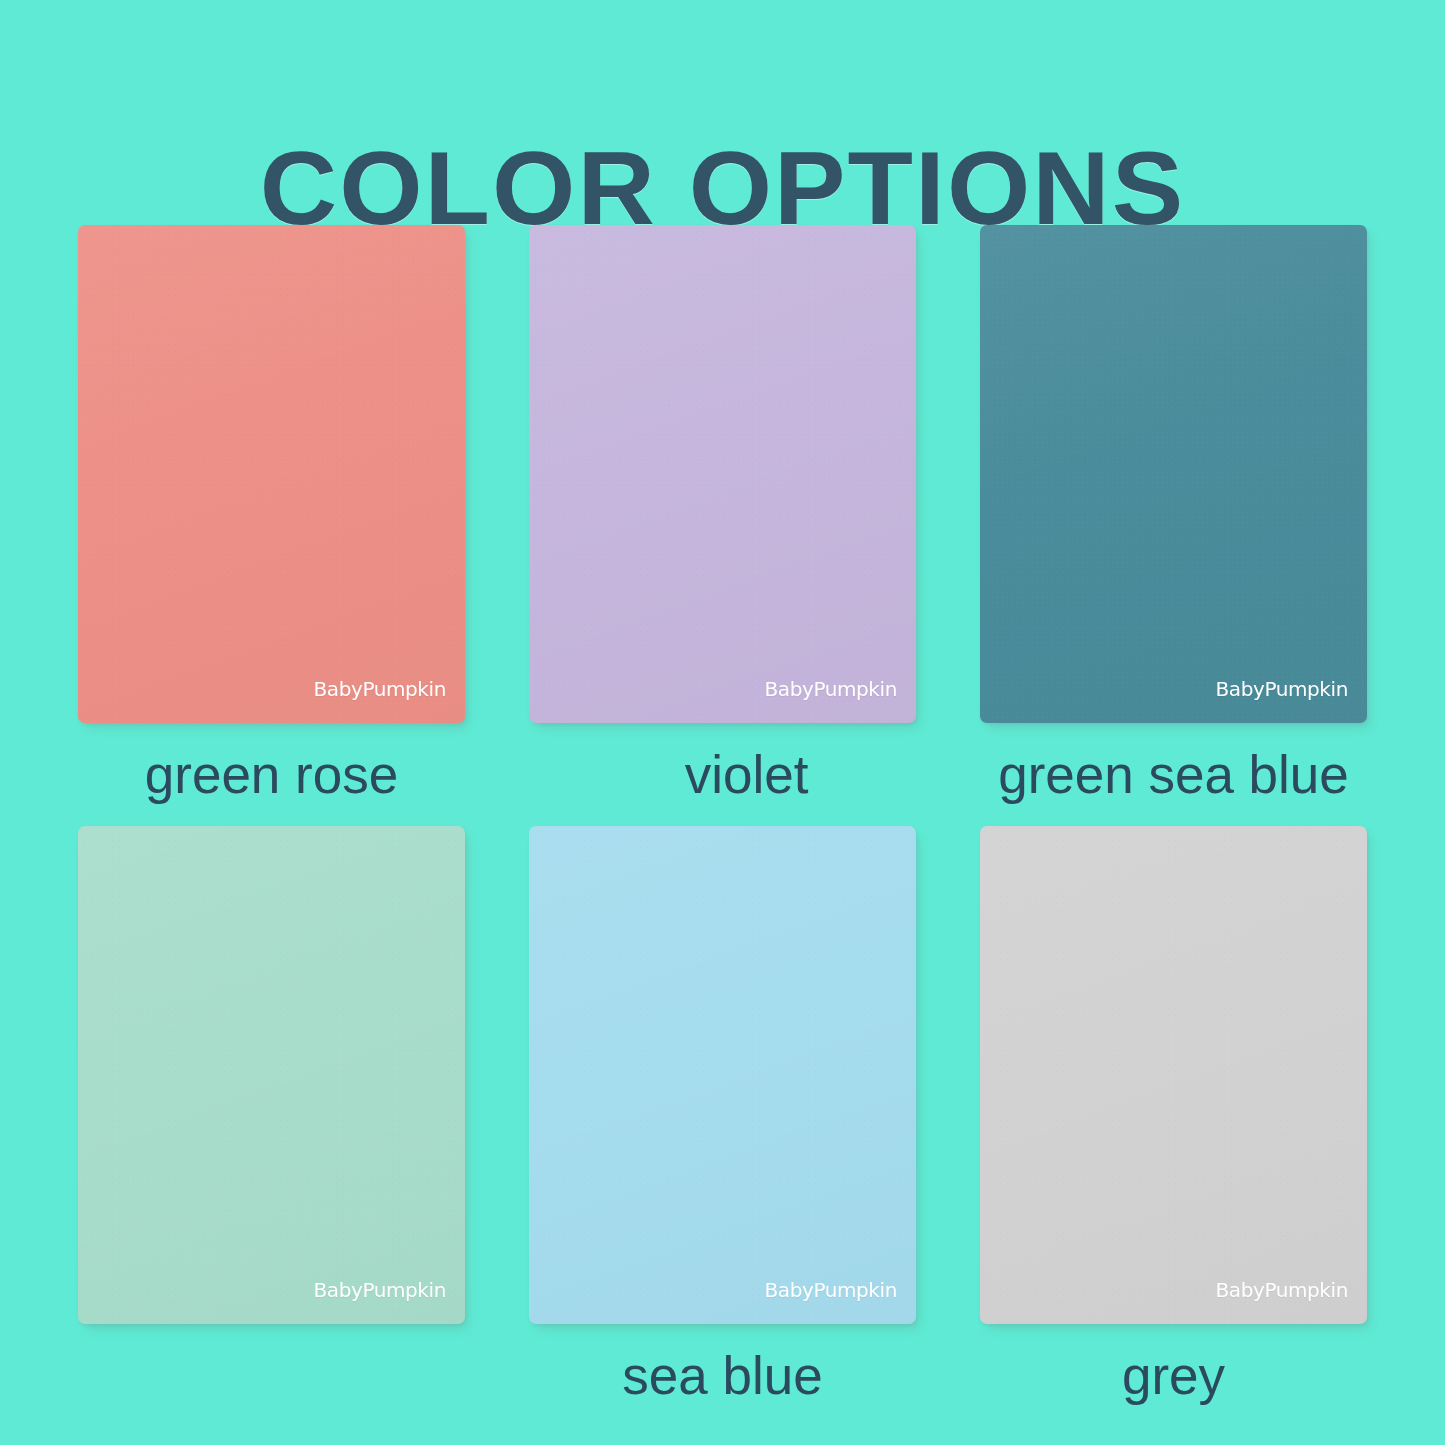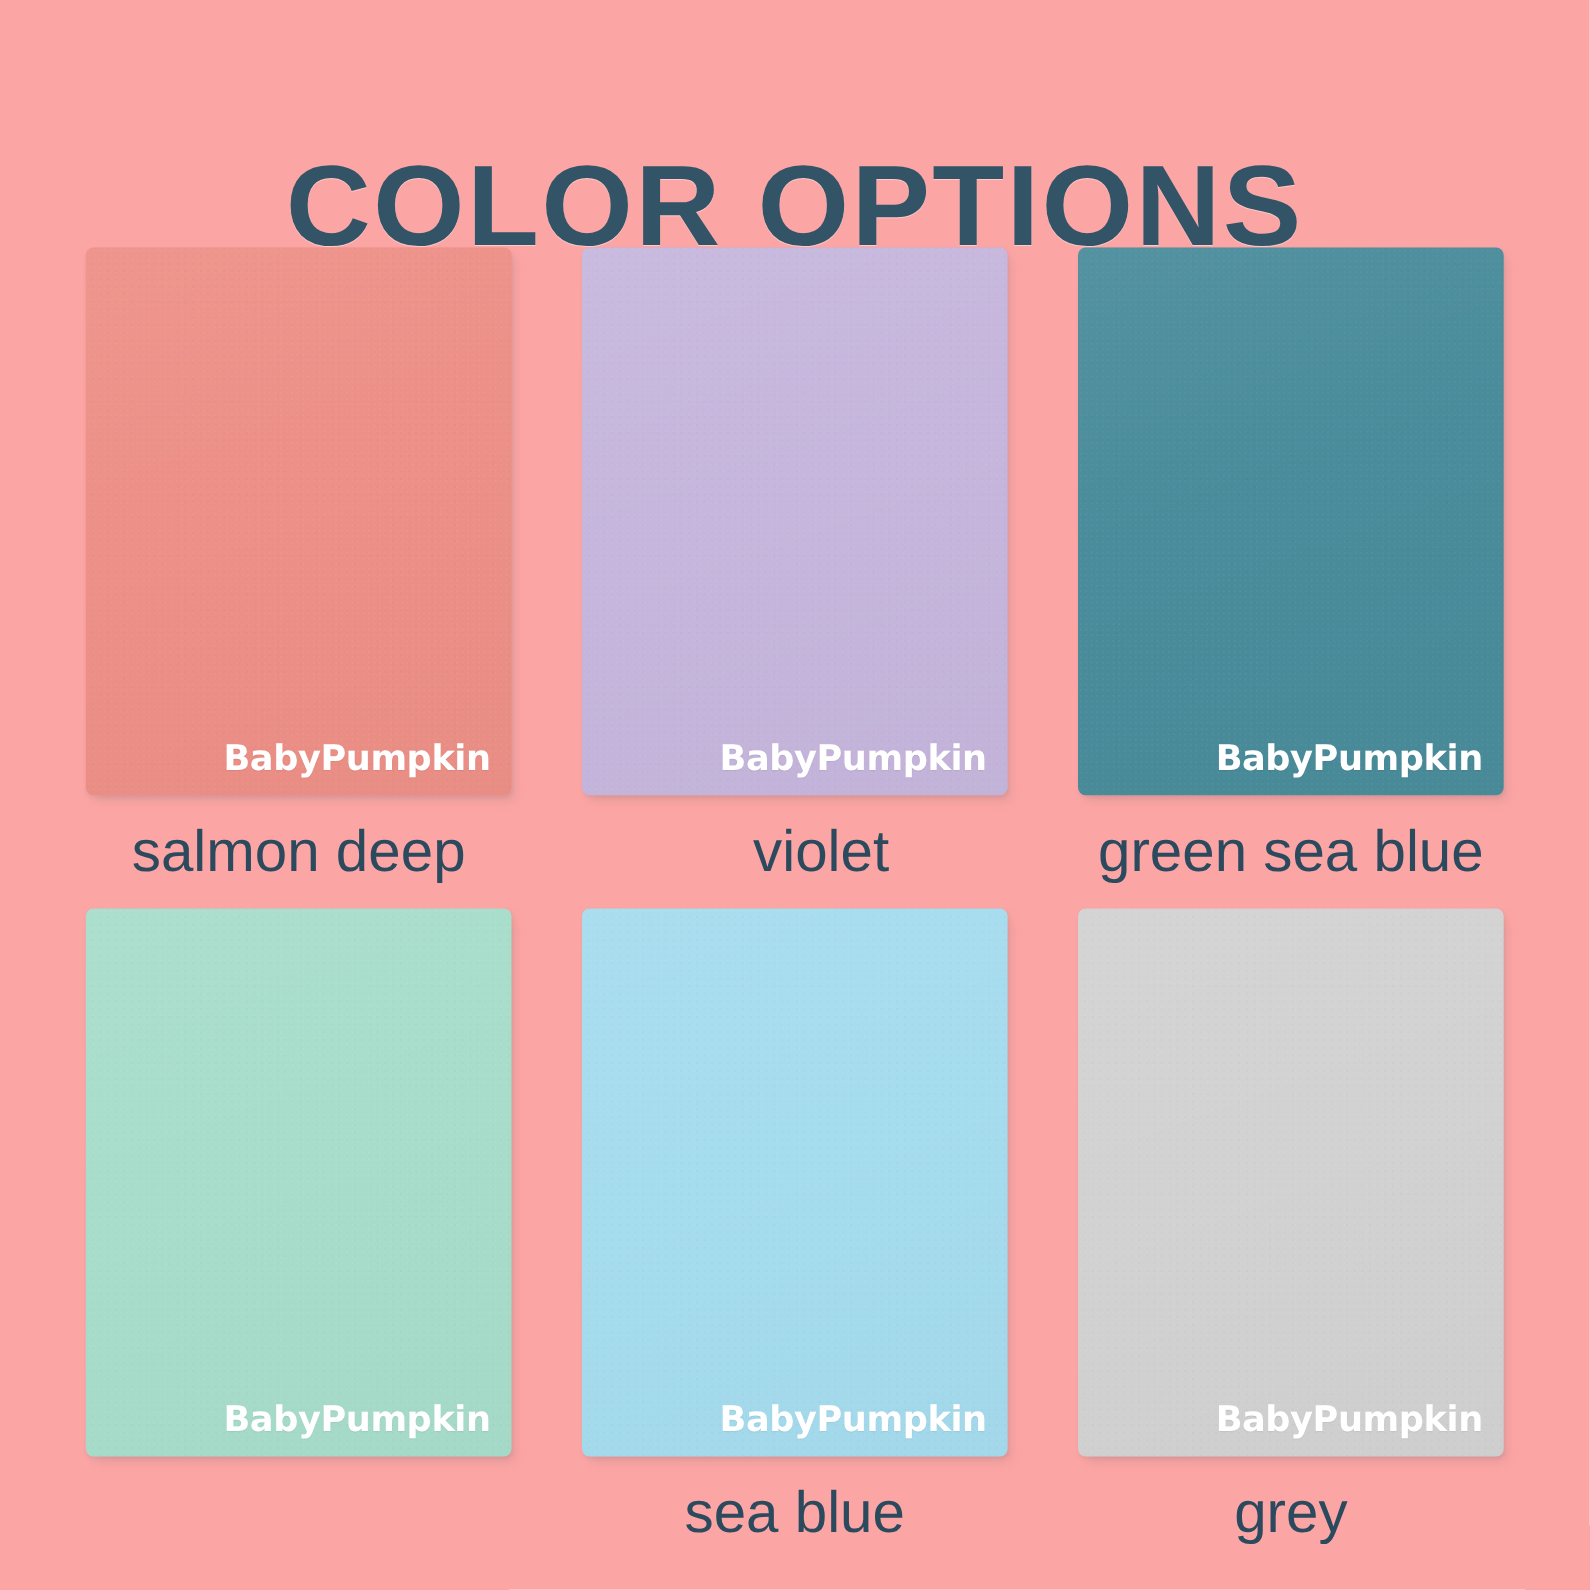--- a/index.html
+++ b/index.html
@@ -95,53 +95,53 @@
     background: linear-gradient(160deg, rgba(255,255,255,0.055) 0%, rgba(255,255,255,0) 45%, rgba(0,0,0,0.018) 100%);
   }
 
   .watermark {
     position: absolute;
     right: 19px;
     bottom: 21px;
     z-index: 3;
     color: #ffffff;
     font-family: "DejaVu Sans", sans-serif;
-    font-weight: 700;
-    font-size: 32px;
+    font-weight: 400;
+    font-size: 20px;
     letter-spacing: -0.4px;
     line-height: 26px;
     text-shadow: 0 1px 1px rgba(0,0,0,0.06);
     white-space: nowrap;
   }
 
   .swatch-label {
     margin-top: 22px;
     font-family: "Liberation Sans", sans-serif;
     font-weight: 400;
     font-size: 53px;
     line-height: 60px;
     color: #2c4a5e;
     text-align: center;
     white-space: nowrap;
   }
 </style>
 </head>
 <body>
 
-<div id="page" style="background-color: #fca5a5;">
+<div id="page" style="background-color: #5eead4;">
 
   <h1 id="page-title" style="color: rgb(51, 84, 102);">COLOR OPTIONS</h1>
 
   <div id="swatch-grid">
 
     <div class="swatch-cell">
       <div class="swatch-chip" style="background-color: rgb(237, 144, 135);">
         <span class="watermark" style="color: rgb(255, 255, 255);">BabyPumpkin</span>
       </div>
-      <div class="swatch-label" style="color: rgb(44, 74, 94);">salmon deep</div>
+      <div class="swatch-label" style="color: rgb(44, 74, 94);">green rose</div>
     </div>
 
     <div class="swatch-cell">
       <div class="swatch-chip" style="background-color: rgb(198, 182, 221);">
         <span class="watermark" style="color: rgb(255, 255, 255);">BabyPumpkin</span>
       </div>
       <div class="swatch-label" style="color: rgb(44, 74, 94); margin-left: 48px;">violet</div>
     </div>
 
     <div class="swatch-cell">

